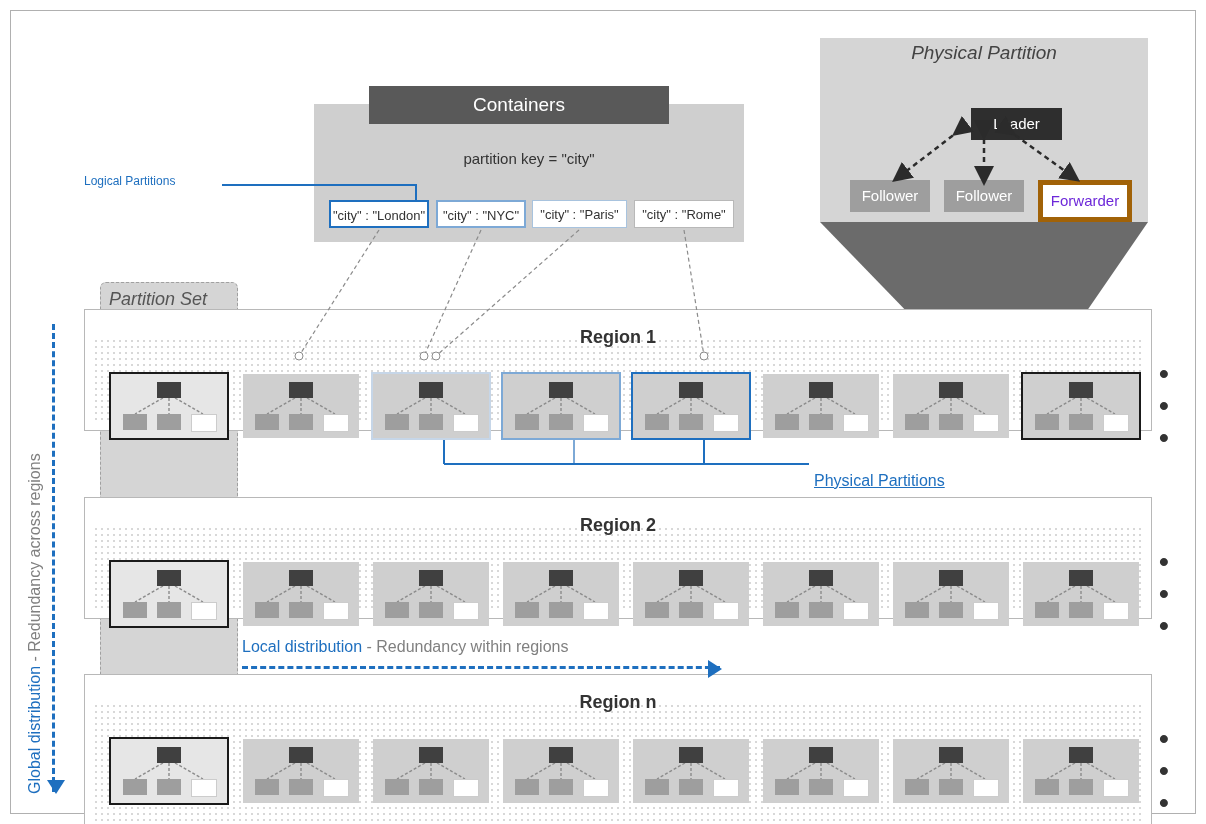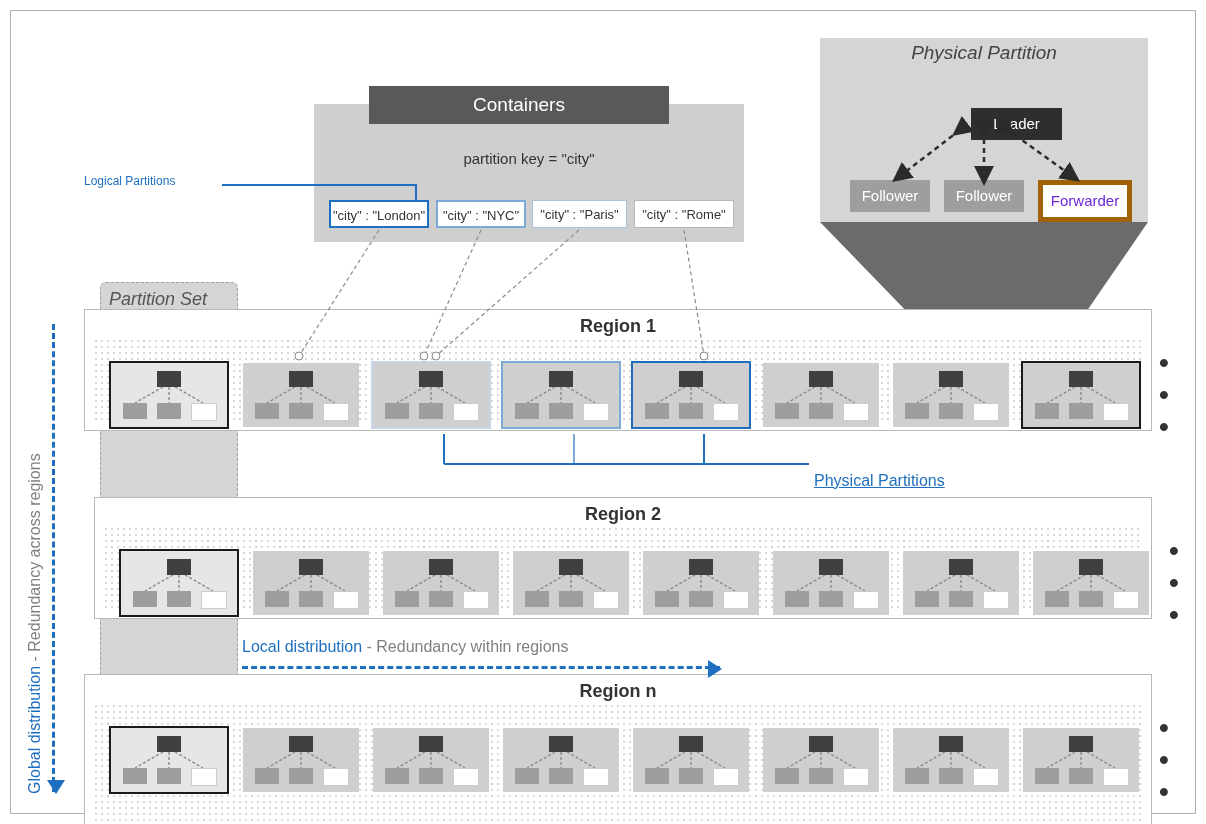--- a/index.html
+++ b/index.html
@@ -136,24 +136,24 @@
     border-radius:6px;
   }
 
   
   .region{
     position:absolute;
     left:80px;right:50px;
     border:1px solid #B8B8B8;
     background:#fff;
     box-sizing:border-box;
-    padding-top:6px;
+    padding-top:17px;
   }
   #region1{top:305px;height:122px;}
-  #region2{top:493px;height:122px;margin-left:10px;}
+  #region2{top:493px;height:122px;}
   #region3{top:670px;height:158px;}
   .region::before{
     content:"";
     position:absolute;
     inset:28px 8px 8px 8px;
     background-image:radial-gradient(circle,#B8B8B8 0.8px,transparent 0.8px);
     background-size:6px 6px;
     opacity:.55;
   }
   .region-title{

